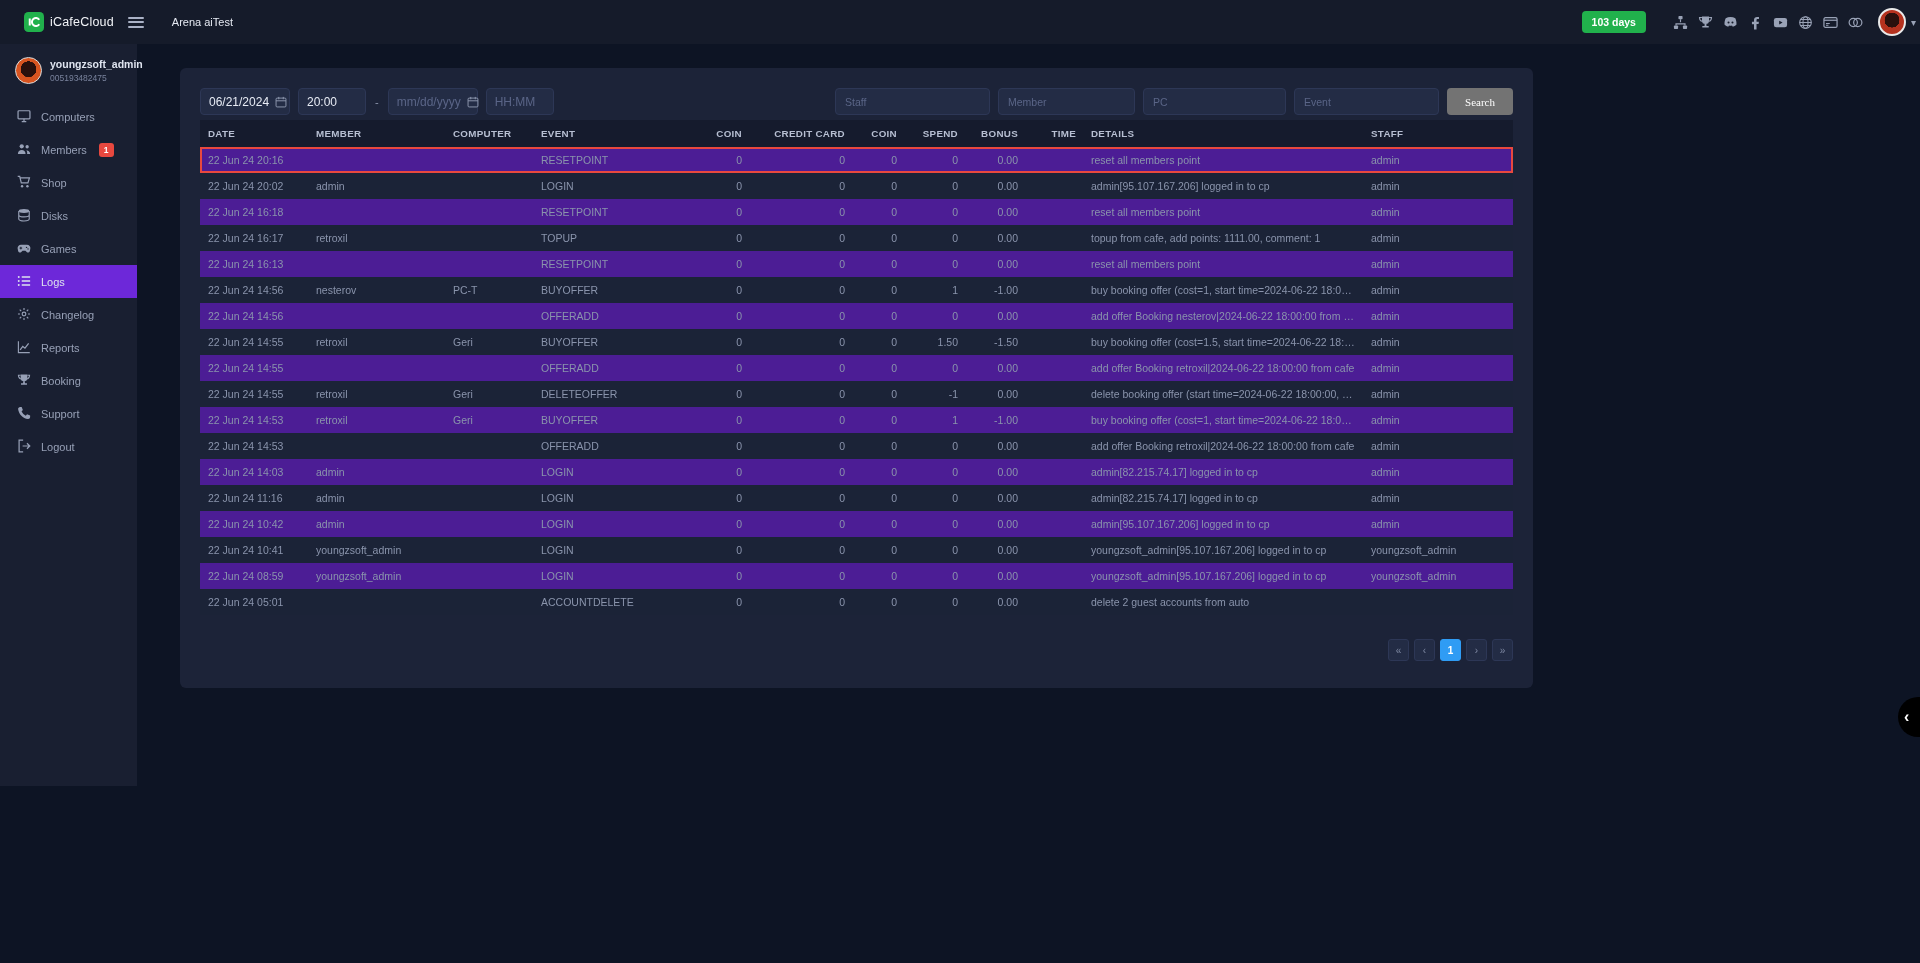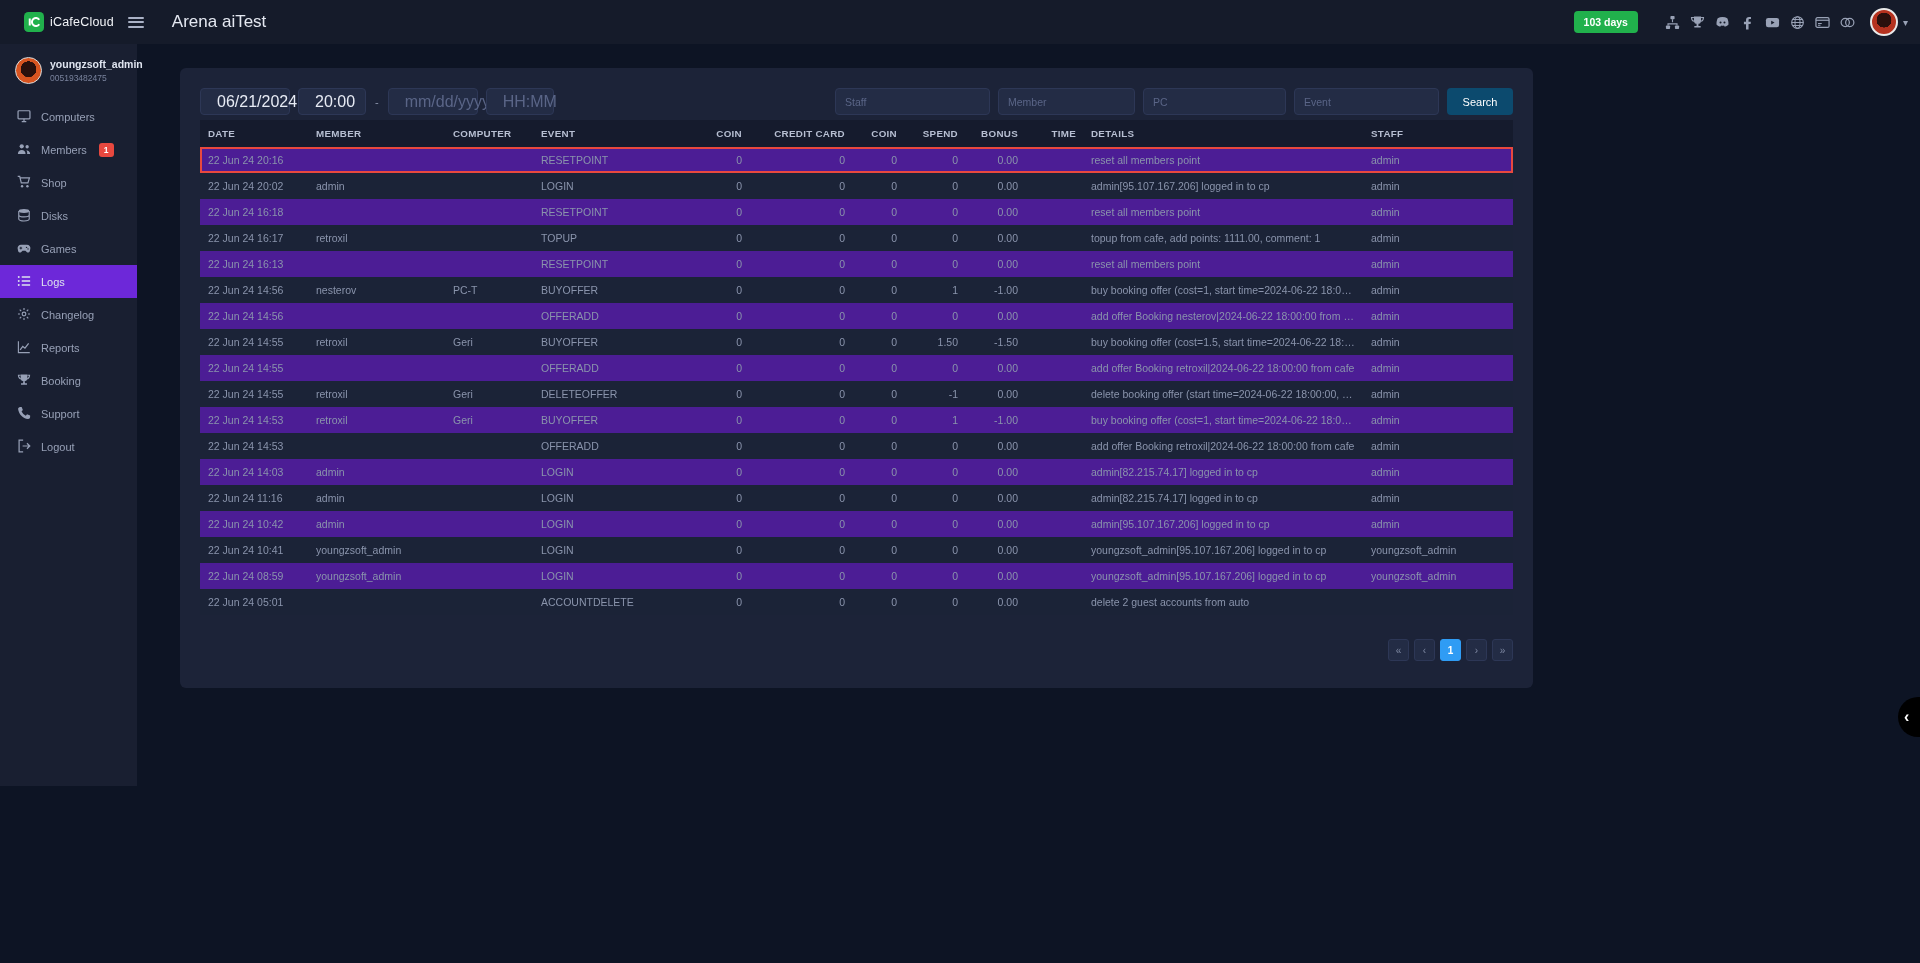--- a/index.html
+++ b/index.html
@@ -6,22 +6,22 @@
   html,body{width:1920px;height:963px;background:#0d1424;font-family:"Liberation Sans",sans-serif;overflow:hidden;position:relative}
 
   
   .topbar{position:absolute;top:0;left:0;width:1920px;height:44px;background:#151b2a;display:flex;align-items:center;z-index:6}
   .brand-area{display:flex;align-items:center;padding-left:24px;gap:6px;flex-shrink:0}
   .logo{width:20px;height:20px;display:flex}
   .logo svg{width:20px;height:20px}
   .brand-text{color:#f2f4f8;font-size:12.5px;font-weight:normal;letter-spacing:.2px}
   .hamburger{margin-left:14px;background:none;border:none;cursor:pointer;display:flex;flex-direction:column;justify-content:space-between;width:16px;height:11px}
   .hamburger i{display:block;height:2px;background:#aab2c6;border-radius:1px}
-  .page-title{margin-left:28px;color:#e4e8f1;font-size:17px}
-  .topbar-right{margin-left:auto;display:flex;align-items:center;padding-right:12px}
+  .page-title{margin-left:28px;color:#e4e8f1;font-size:11px}
+  .topbar-right{margin-left:auto;display:flex;align-items:center;padding-right:4px}
   .days-badge{background:#21b14c;color:#fff;font-size:10.5px;font-weight:bold;padding:5px 10px;border-radius:4px;margin-right:26px;cursor:pointer}
   .tb-icons{display:flex;align-items:center;gap:8px;margin-right:14px}
   .tb-icon{width:17px;height:17px;color:#99a2b6;display:flex;align-items:center;justify-content:center;cursor:pointer}
   .tb-icon svg{width:15px;height:15px}
   .avatar{width:28px;height:28px;border-radius:50%;border:2px solid #e9e9e9;background:radial-gradient(circle at 50% 42%,#2a100d 0 40%,#b5321f 41%);cursor:pointer}
   .tb-chevron{color:#99a2b6;font-size:10px;margin-left:5px;cursor:pointer}
 
   
   .sidebar{position:absolute;top:44px;left:0;width:137px;height:742px;background:#191f31;z-index:5}
   .user{display:flex;align-items:center;gap:8px;padding:13px 6px 12px 15px}
@@ -41,36 +41,36 @@
   .tab{padding:9px 17px 8px;font-size:11px;color:#98a1b6;border-right:1px solid rgba(255,255,255,.08);cursor:pointer}
   .tab:first-child{border-left:1px solid rgba(255,255,255,.08)}
   .tab.active{color:#1fbe8e}
   .download-btn{position:absolute;right:27px;top:0;width:29px;height:26px;background:#2f8af0;border:none;border-radius:4px;display:flex;align-items:center;justify-content:center;cursor:pointer}
   .download-btn svg{width:14px;height:14px}
 
   .panel{margin-top:24px;background:#1c2338;border-radius:6px;padding:20px;height:620px;position:relative}
 
   
   .filters{display:flex;align-items:center;gap:8px;height:27px;margin-bottom:5px}
-  .fld{height:27px;background:#232c45;border:1px solid #2d3756;border-radius:4px;color:#e7ebf4;font-size:16px;display:flex;align-items:center;padding:0 16px;gap:6px;cursor:text}
+  .fld{height:27px;background:#232c45;border:1px solid #2d3756;border-radius:4px;color:#e7ebf4;font-size:12px;display:flex;align-items:center;padding:0 8px;gap:6px;cursor:text}
   .fld .val{flex:1;white-space:nowrap}
   .fld .val.ph{color:#5a6587}
   .fld .cal{color:#8d96ad;display:flex}
   .fld .cal svg{width:12px;height:12px}
   .fld.date{width:90px}
   .fld.time{width:68px}
   .dash{color:#8d96ad;font-size:11px;padding:0 1px}
   .spacer{flex:1}
   input.text-input{height:27px;background:#232c45;border:1px solid #2d3756;border-radius:4px;color:#e7ebf4;font-family:inherit;font-size:10.5px;padding:0 9px;outline:none}
   input.text-input::placeholder{color:#5a6587}
   input[data-name="staff-filter-input"]{width:155px}
   input[data-name="member-filter-input"]{width:137px}
   input[data-name="pc-filter-input"]{width:143px}
   input[data-name="event-filter-input"]{width:145px}
-  .search-btn{width:66px;height:27px;background:#0c4a6e;color:#fff;border:none;border-radius:4px;font-size:11px;font-family:Liberation Sans, sans-serif;cursor:pointer}
+  .search-btn{width:66px;height:27px;background:#737373;color:#fff;border:none;border-radius:4px;font-size:11px;font-family:Liberation Serif, serif;cursor:pointer}
 
   
   .grid{display:grid;grid-template-columns:108px 137px 88px 143px 73px 103px 52px 61px 60px 58px 1fr 150px;align-items:center}
   .thead{height:27px;background:#151b2d;color:#b7bfd2;font-weight:bold;font-size:9.8px;letter-spacing:.3px}
   .trow{height:26px;font-size:10.5px;color:#8a94ac;cursor:default}
   .trow.odd{background:#4c1d95}
   .trow.even{background:#1b2337}
   .c{padding:0 8px;overflow:hidden;white-space:nowrap;text-overflow:ellipsis}
   .c4,.c5,.c6,.c7,.c8,.c9{text-align:right;padding-right:7px}
   .trow.highlight{outline:2px solid #e8483f;outline-offset:-2px;position:relative;z-index:1}

